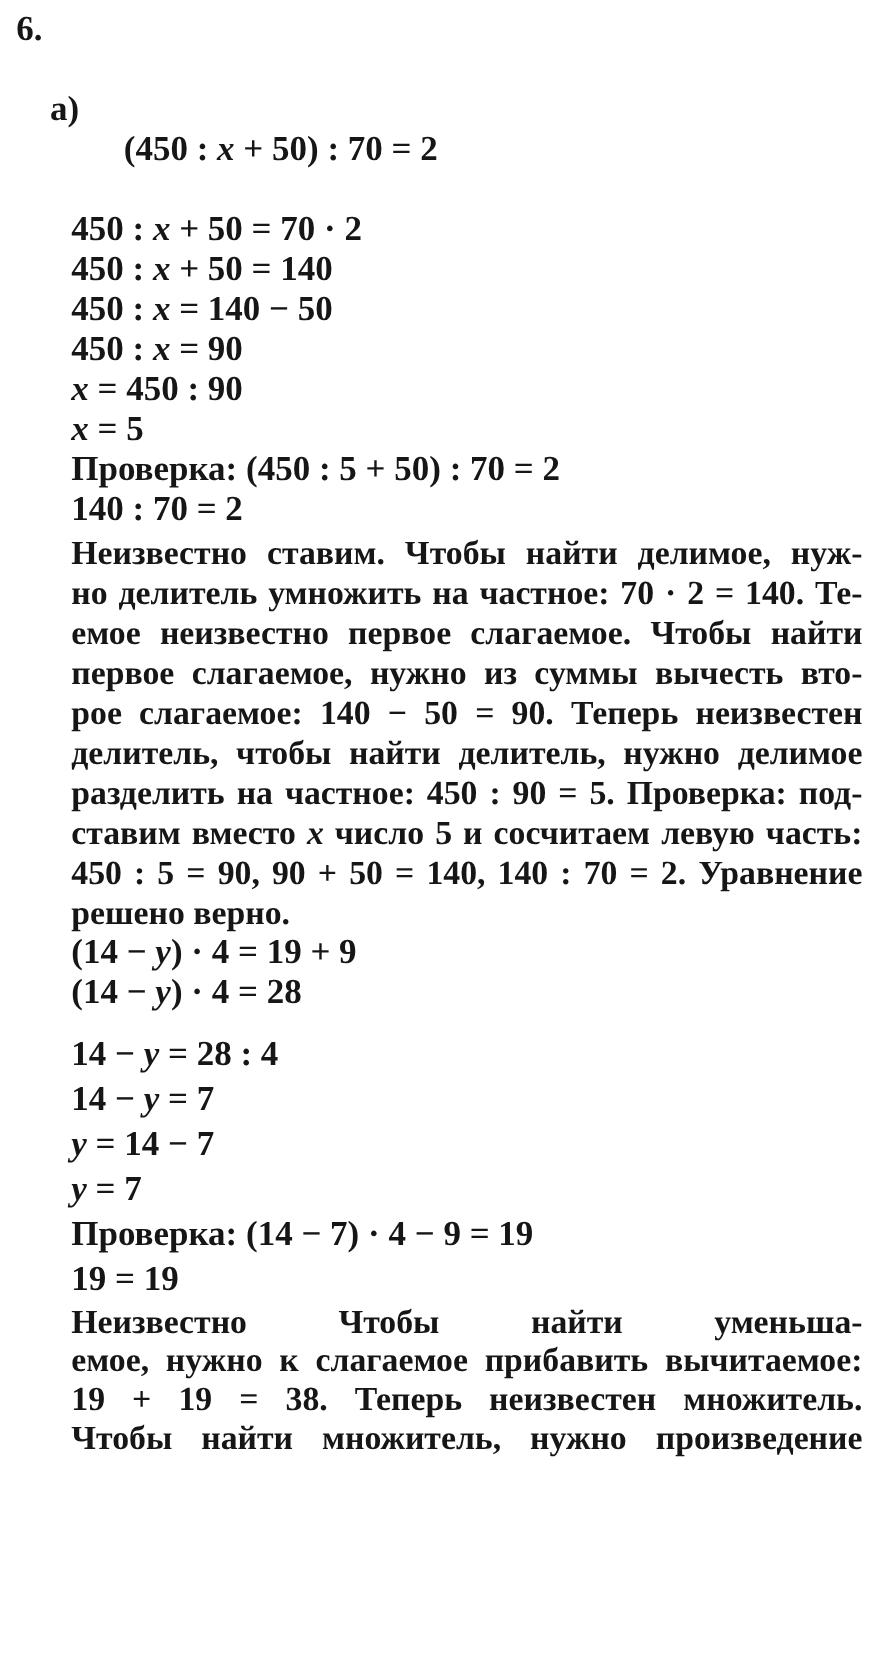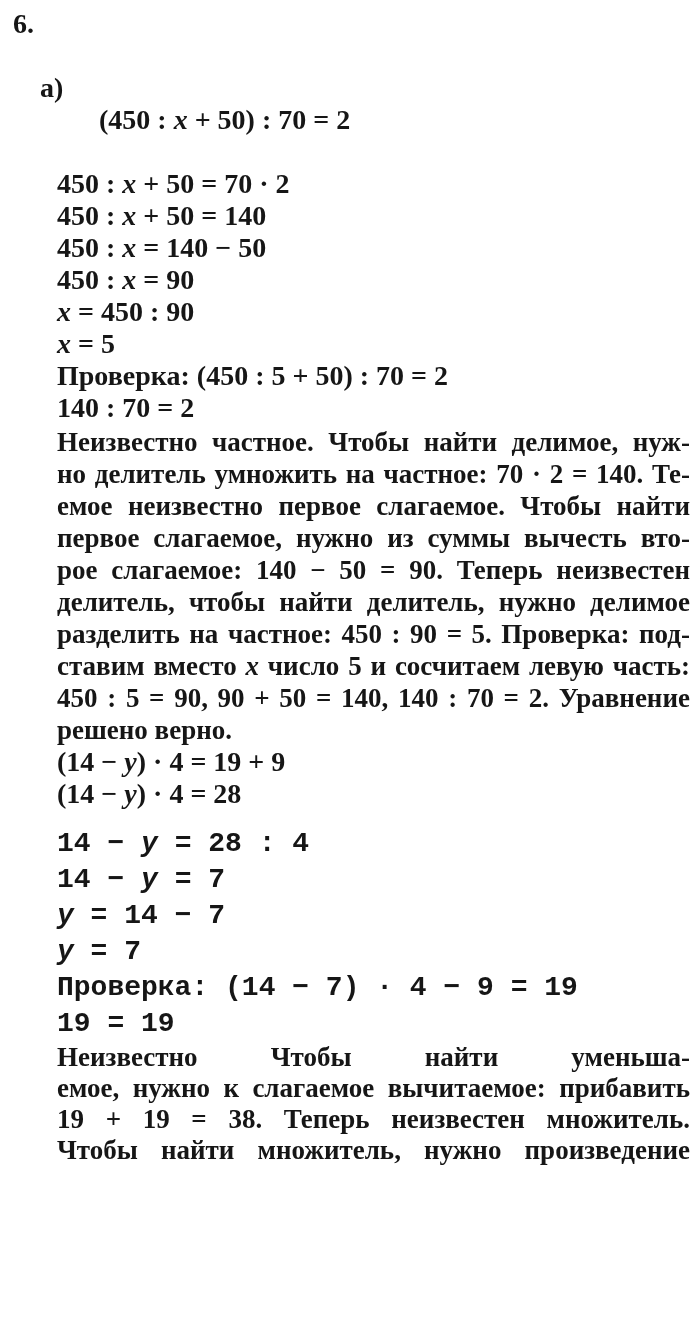--- a/index.html
+++ b/index.html
@@ -37,21 +37,21 @@
     line-height: 32px;
   }
   .label-margin {
     position: absolute;
     left: -17px;
   }
   .label-inline {
     margin-right: 10px;
   }
   .steps-continued { margin-top: 16px; }
-  .steps-continued .eq-line { line-height: 36px; font-family: Liberation Mono, monospace; }
+  .steps-continued .eq-line { line-height: 36px; }
   .para {
     font-size: 27px;
     margin-top: 2px;
   }
   .t-line { line-height: 32px; }
   .part-b .para { margin-top: 0; }
   .part-b .t-line { line-height: 31px; }
   .jline {
     display: flex;
     justify-content: space-between;
@@ -77,21 +77,21 @@
         <div class="eq-line">450 : <i>x</i> = 140 − 50</div>
         <div class="eq-line">450 : <i>x</i> = 90</div>
         <div class="eq-line"><i>x</i> = 450 : 90</div>
         <div class="eq-line"><i>x</i> = 5</div>
         <div class="eq-line">Проверка: (450 : 5 + 50) : 70 = 2</div>
         <div class="eq-line">140 : 70 = 2</div>
       </div>
     <div class="para">
         <div class="t-line jline">
           <span>Неизвестно</span>
-          <span>частное.</span>
+          <span>ставим.</span>
           <span>Чтобы</span>
           <span>найти</span>
           <span>делимое,</span>
           <span>нуж-</span>
         </div>
         <div class="t-line jline">
           <span>но</span>
           <span>делитель</span>
           <span>умножить</span>
           <span>на</span>
@@ -202,22 +202,22 @@
           <span>Неизвестно</span>
           <span>Чтобы</span>
           <span>найти</span>
           <span>уменьша-</span>
         </div>
         <div class="t-line jline">
           <span>емое,</span>
           <span>нужно</span>
           <span>к</span>
           <span>слагаемое</span>
+          <span>прибавить</span>
           <span>вычитаемое:</span>
-          <span>прибавить</span>
         </div>
         <div class="t-line jline">
           <span>19</span>
           <span>+</span>
           <span>19</span>
           <span>=</span>
           <span>38.</span>
           <span>Теперь</span>
           <span>неизвестен</span>
           <span>множитель.</span>

